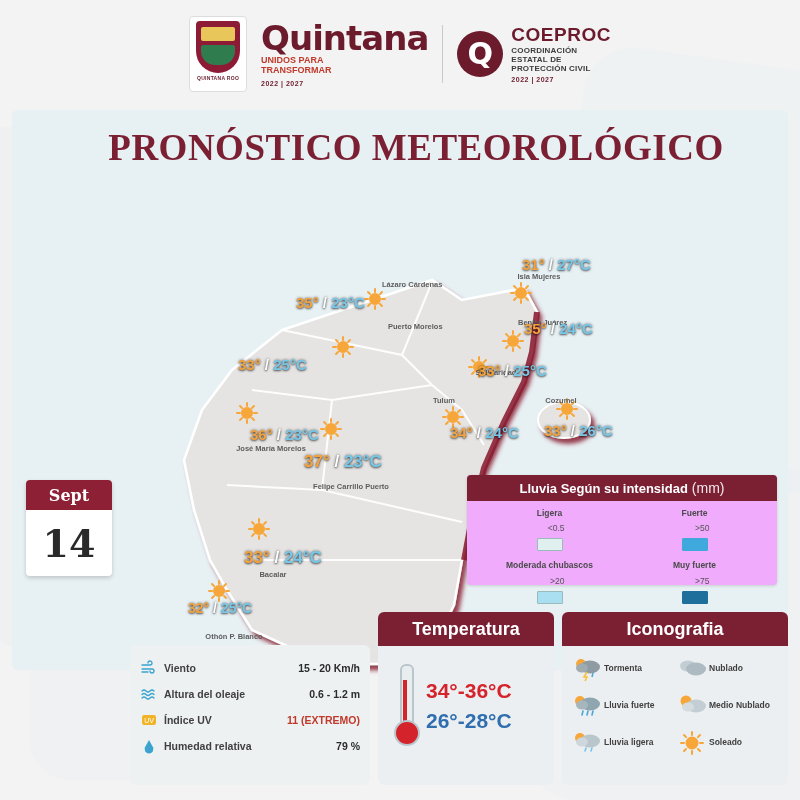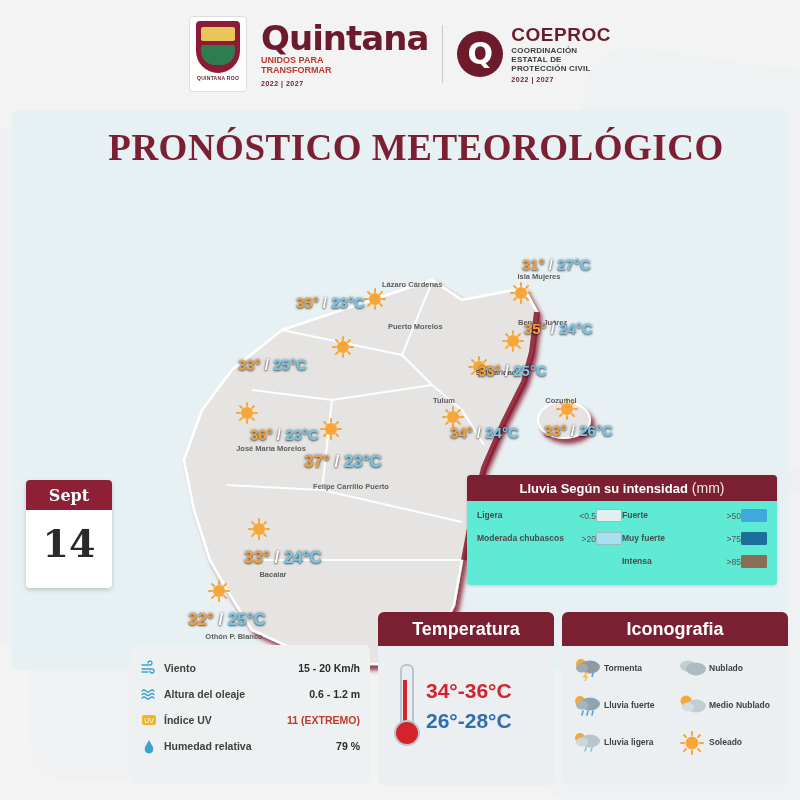--- a/index.html
+++ b/index.html
@@ -43,32 +43,32 @@
   
   .map-wrap{position:absolute;left:120px;top:150px;width:560px;height:430px;}
   .temp-lbl{position:absolute;font-weight:bold;font-size:15px;color:#ffffff;text-shadow:0 0 3px rgba(0,0,0,.55),0 1px 2px rgba(0,0,0,.5);white-space:nowrap;}
   .temp-lbl .hi{color:#f4a23c;}
   .temp-lbl .sep{color:#ffffff;}
   .temp-lbl .lo{color:#76c7e8;}
   .muni{position:absolute;font-size:7.5px;font-weight:bold;color:#5d5d5d;white-space:nowrap;text-align:center;}
   .sun{position:absolute;width:22px;height:22px;}
 
   
-  .rain{position:absolute;left:455px;top:365px;width:310px;height:110px;background:#5eead4;border-radius:4px;box-shadow:0 1px 3px rgba(0,0,0,.15);}
+  .rain{position:absolute;left:455px;top:365px;width:310px;height:110px;background:#f0abfc;border-radius:4px;box-shadow:0 1px 3px rgba(0,0,0,.15);}
   .rain-h{height:26px;background:#7b1f33;border-radius:4px 4px 0 0;color:#fff;display:flex;align-items:center;justify-content:center;font-size:13px;font-weight:bold;}
   .rain-h .mm{font-weight:normal;font-size:14px;margin-left:4px;opacity:.9;}
   .rain-body{display:flex;padding:8px 10px 6px;font-size:8.5px;color:#3f3f3f;}
   .rain-col{flex:1;display:flex;flex-direction:column;gap:10px;}
-  .rain-row{display:flex;align-items:center;}
+  .rain-row{display:flex;align-items:center;gap:5px;flex-direction:column;}
   .rain-row .nm{flex:1;font-weight:bold;color:#4a4a4a;line-height:1.1;}
   .rain-row .vl{width:30px;text-align:right;color:#555;}
   .sw{width:24px;height:11px;border:1px solid #9bb;border-radius:1px;}
 
   
-  .cal{position:absolute;left:14px;top:370px;width:86px;height:108px;background:#fff;border-radius:4px;box-shadow:0 2px 4px rgba(0,0,0,.18);overflow:hidden;}
+  .cal{position:absolute;left:14px;top:370px;width:86px;height:96px;background:#fff;border-radius:4px;box-shadow:0 2px 4px rgba(0,0,0,.18);overflow:hidden;}
   .cal-h{height:30px;background:#8d2035;color:#fff;font-size:16px;font-weight:bold;display:flex;align-items:center;justify-content:center;font-family:"DejaVu Serif",serif;}
   .cal-d{height:66px;display:flex;align-items:center;justify-content:center;font-size:38px;font-weight:bold;color:#2a2a2a;font-family:"DejaVu Serif",serif;}
 
   
   .panel{position:absolute;background:#eceff1;border-radius:6px;}
   .p-left{left:130px;top:645px;width:240px;height:140px;background:#eef1f2;}
   .p-left .rows{padding:14px 10px;display:flex;flex-direction:column;gap:9px;}
   .p-row{display:flex;align-items:center;gap:7px;font-size:10.5px;color:#333;}
   .p-row .ic{width:17px;height:17px;flex:0 0 17px;display:flex;align-items:center;justify-content:center;color:#3aa3d0;font-size:13px;}
   .p-row .lbl{flex:1;font-weight:bold;color:#404040;}
@@ -368,21 +368,21 @@
     </div>
     <div class="temp-lbl" style="left:118px;top:166px;">
       <span class="hi">36°</span><span class="sep"> / </span><span class="lo">23°C</span>
     </div>
     <div class="temp-lbl" style="left:172px;top:184px;font-size:17px;margin-top:8px;">
       <span class="hi">37°</span><span class="sep"> / </span><span class="lo">23°C</span>
     </div>
     <div class="temp-lbl" style="left:112px;top:288px;font-size:17px;">
       <span class="hi">33°</span><span class="sep"> / </span><span class="lo">24°C</span>
     </div>
-    <div class="temp-lbl" style="left:56px;top:350px;font-size:17px;">
+    <div class="temp-lbl" style="left:56px;top:340px;font-size:14px;">
       <span class="hi">32°</span><span class="sep"> / </span><span class="lo">25°C</span>
     </div>
   </div>
 
   <div class="rain">
     <div class="rain-h">
       <span>Lluvia Según su intensidad</span>
       <span class="mm">(mm)</span>
     </div>
     <div class="rain-body">

